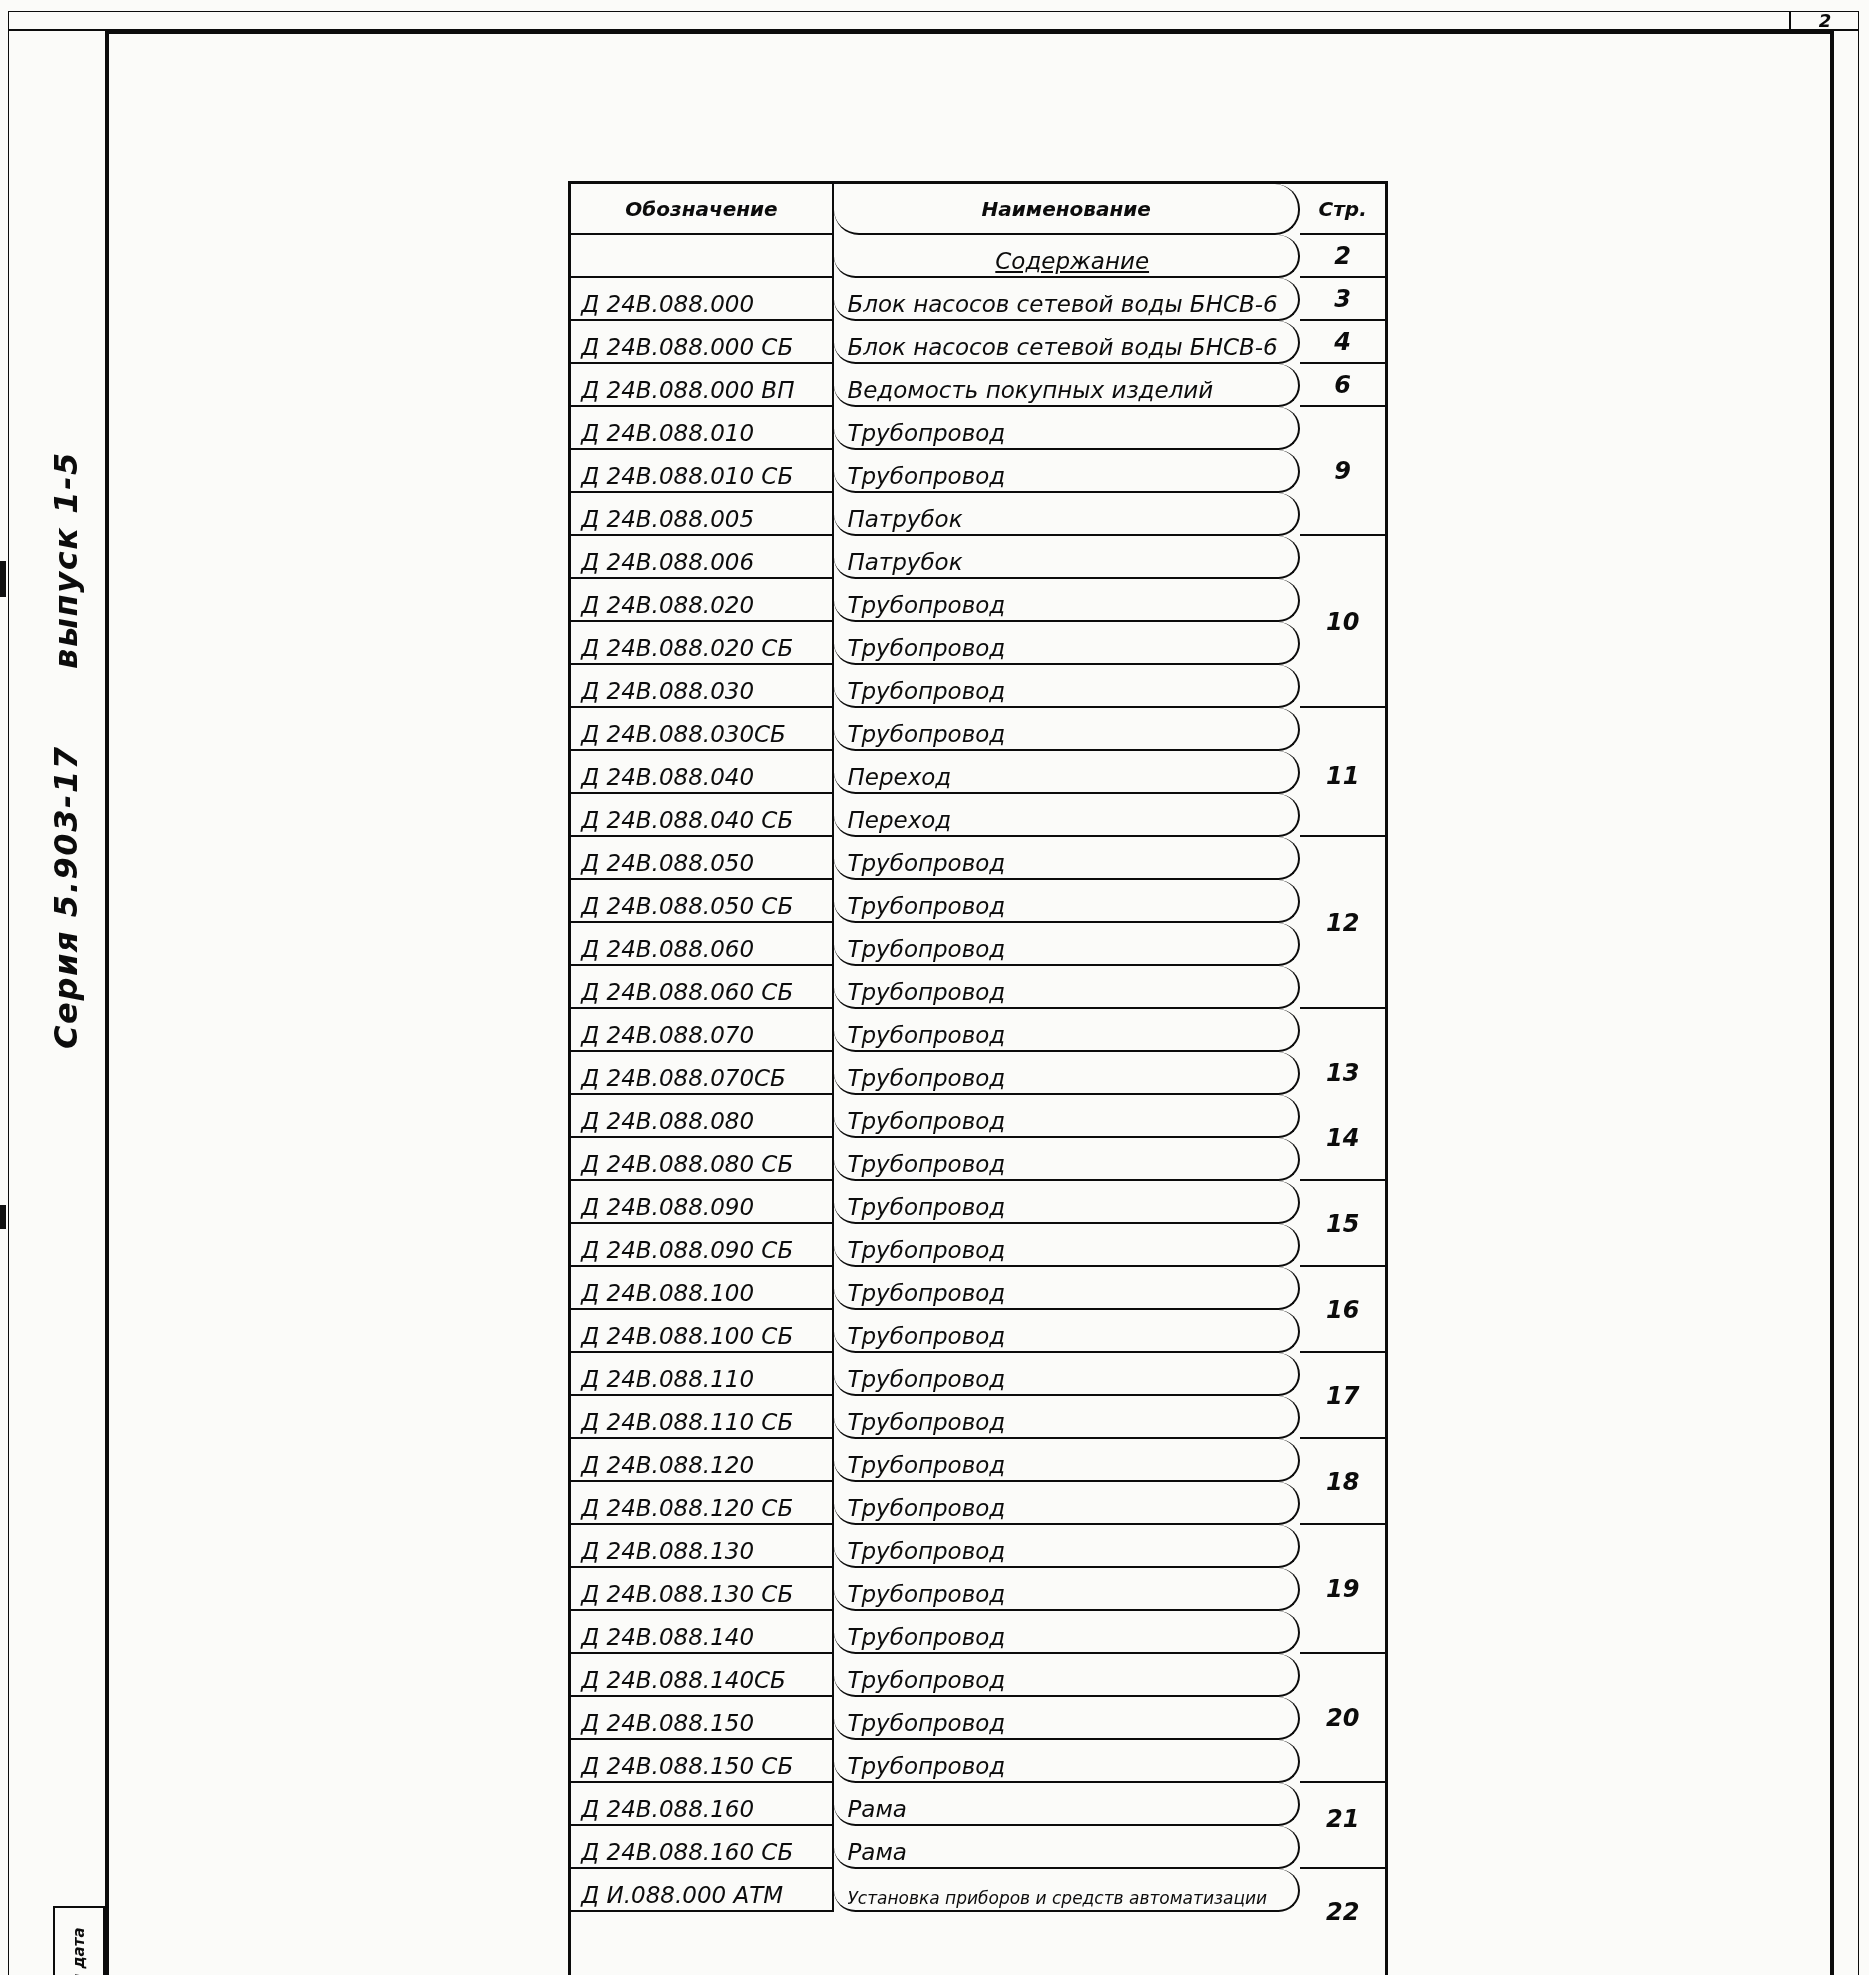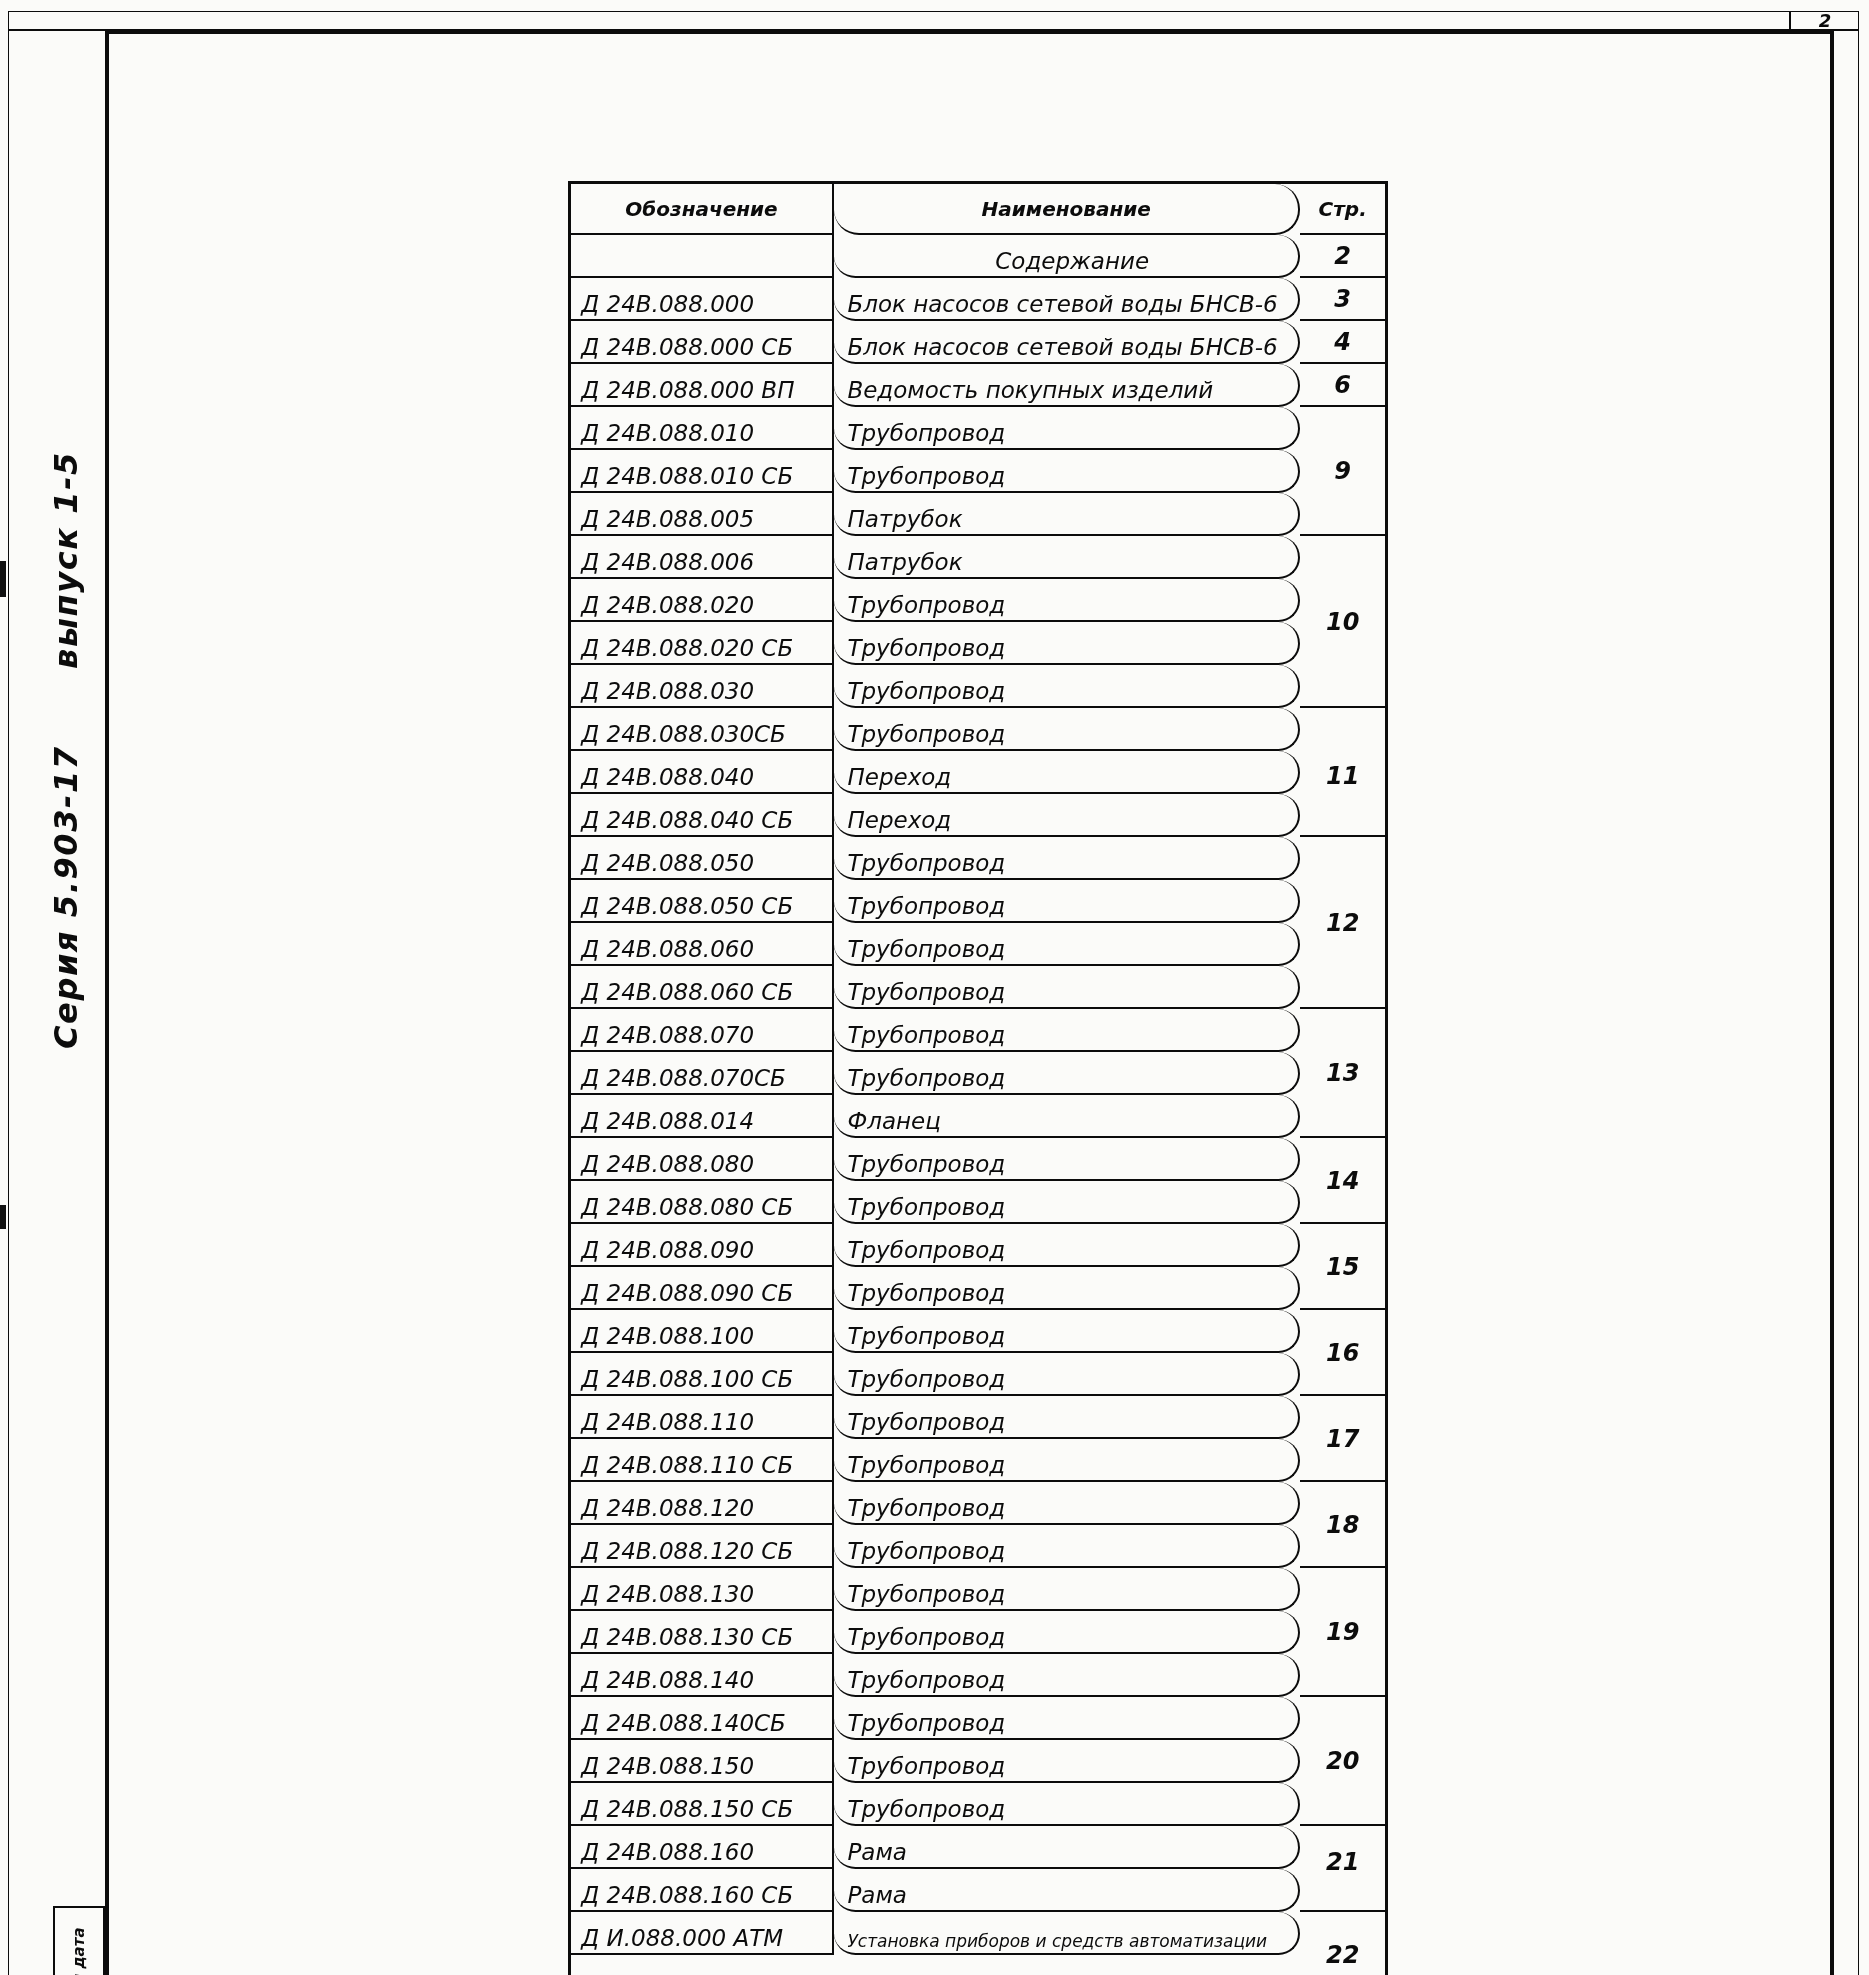--- a/index.html
+++ b/index.html
@@ -24,21 +24,21 @@
   
   #tbl{left:568px;top:181px;width:820px;height:2050px;border:3.2px solid #0c0c0c;background:transparent;}
   .trow{display:flex;height:43px;box-sizing:border-box;}
   .trow.head{height:51px;}
   .c{box-sizing:border-box;position:relative;display:flex;align-items:flex-end;overflow:visible;}
   .c1{width:264px;border-right:2.4px solid #0c0c0c;padding:0 0 2.4px 10.3px;font-size:23px;}
   .c2{width:468px;border-right:2.4px solid #0c0c0c;padding:0 0 2.4px 13.4px;font-size:23px;border-radius:25px;}
   .c3{width:85px;}
   .bb{border-bottom:2px solid #0c0c0c;}
   .trow.head .c{align-items:center;justify-content:center;padding:0;font-size:20px;border-bottom:2.8px solid #0c0c0c;font-weight:bold;}
-  .name-center{justify-content:center;padding-left:12px;}
+  .name-center{justify-content:center;padding-left:12px;text-decoration:underline;}
   .small-name{font-size:17px;}
   .pageval{position:absolute;left:0;top:0;width:100%;display:flex;align-items:center;justify-content:center;font-size:24px;font-weight:bold;}
 </style>
 </head>
 <body>
 
 <div id="sheet">
 
   <div id="outer-border" class="abs"></div>
   <div id="top-band-line" class="abs line"></div>
@@ -175,25 +175,20 @@
           <div class="c c3">
             <div class="pageval" style="height: 128px;">13</div>
           </div>
         </div>
         <div class="trow">
           <div class="c c1 bb">Д 24В.088.070СБ</div>
           <div class="c c2 bb">Трубопровод</div>
           <div class="c c3"></div>
         </div>
         <div class="trow">
-          <div class="c c1 bb">Д 24В.088.014</div>
-          <div class="c c2 bb">Фланец</div>
-          <div class="c c3 bb"></div>
-        </div>
-        <div class="trow">
           <div class="c c1 bb">Д 24В.088.080</div>
           <div class="c c2 bb">Трубопровод</div>
           <div class="c c3">
             <div class="pageval" style="height: 85px;">14</div>
           </div>
         </div>
         <div class="trow">
           <div class="c c1 bb">Д 24В.088.080 СБ</div>
           <div class="c c2 bb">Трубопровод</div>
           <div class="c c3 bb"></div>

